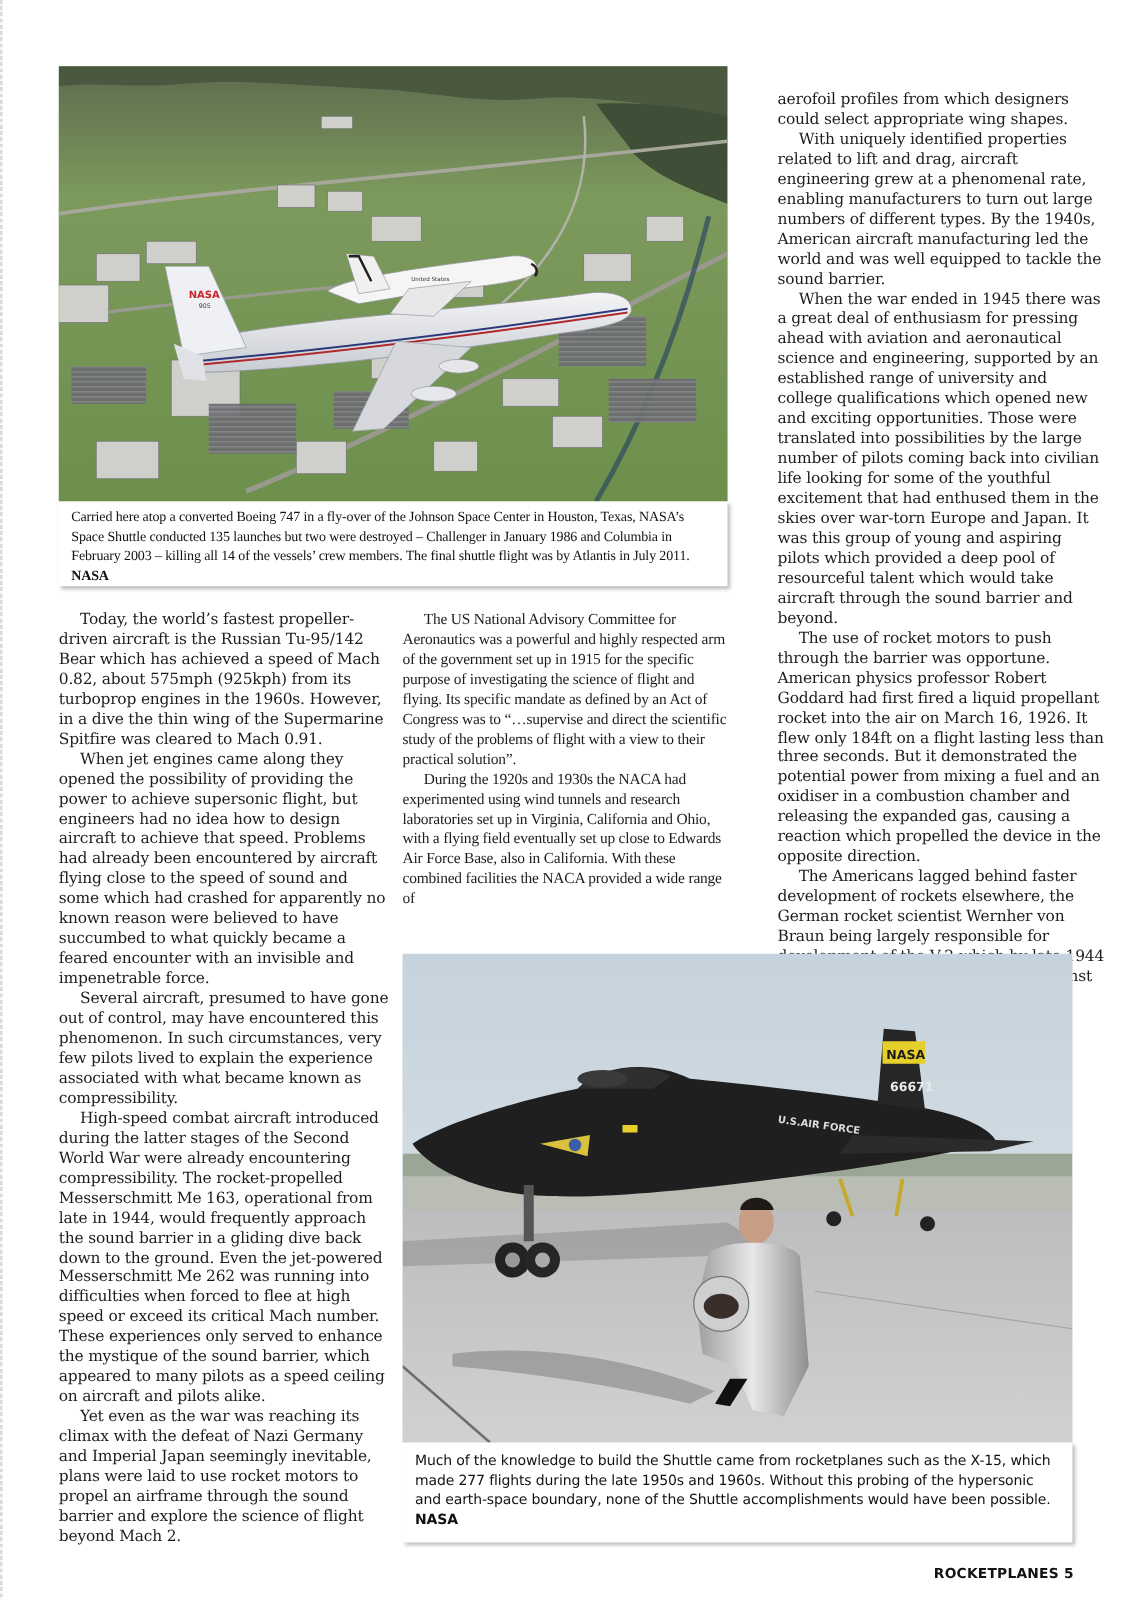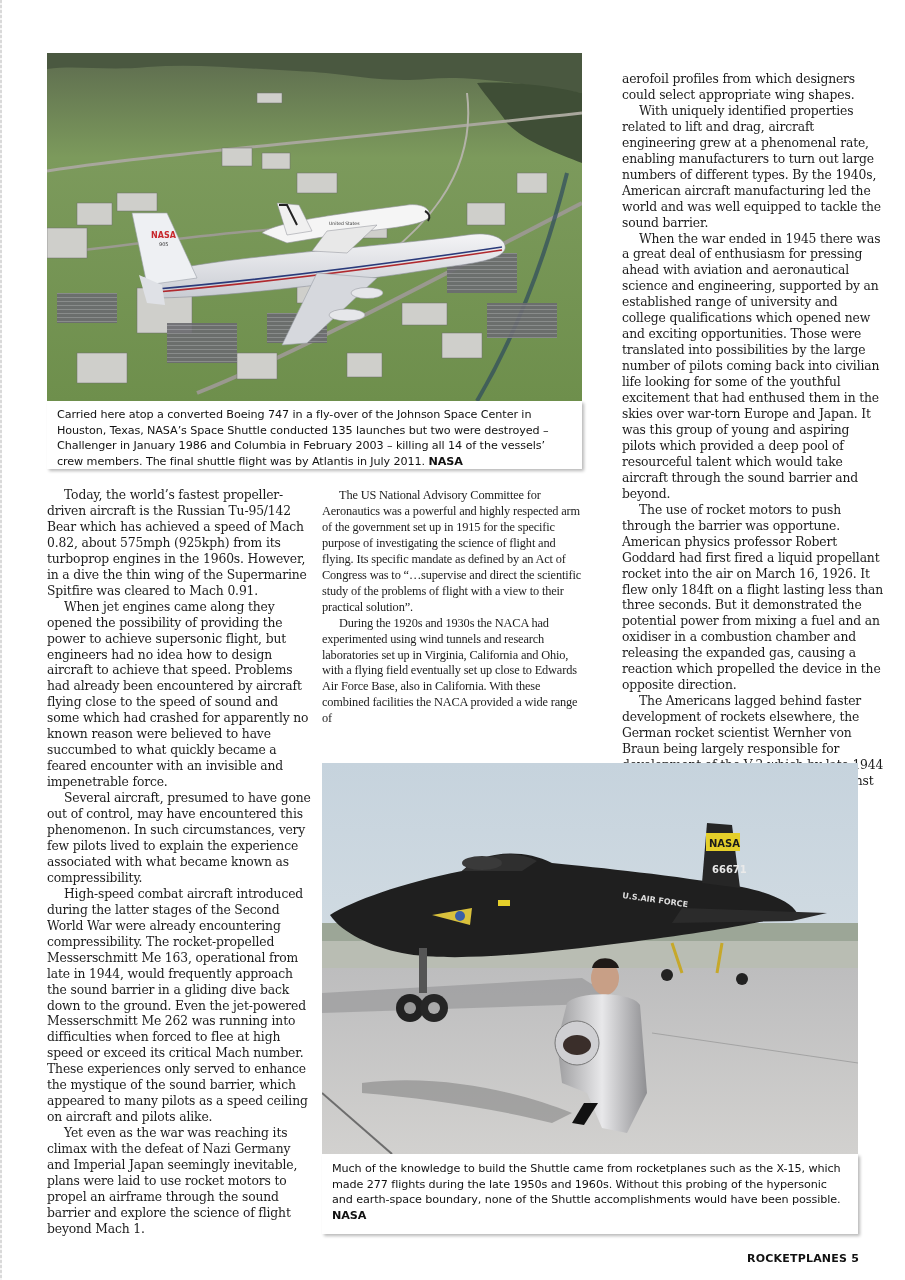--- a/index.html
+++ b/index.html
@@ -20,21 +20,21 @@
       font-family: "DejaVu Sans", "Liberation Sans", sans-serif;
       font-size: 11.2px; line-height: 15.6px; color: #111;
       box-shadow: 2px 2px 3px rgba(0,0,0,0.28);
       letter-spacing: -0.1px;
     }
     .caption .credit { font-weight: bold; }
 
     
     #fig-top { left: 47px; top: 53px; width: 535px; }
     #fig-top .photo { width: 535px; height: 348px; background: #6f8a57; }
-    #fig-top .caption { padding: 6px 10px 7px 10px; height: 68px; }
+    #fig-top .caption { padding: 6px 10px 7px 10px; height: 68px; font-family: Liberation Serif, serif; }
 
     
     #fig-bottom { left: 322px; top: 763px; width: 536px; }
     #fig-bottom .photo { width: 536px; height: 391px; background: #cfd9e0; }
     #fig-bottom .caption { padding: 7px 10px 8px 10px; height: 80px; }
 
     
     .col {
       position: absolute;
       font-size: 12.35px; line-height: 15.95px;
@@ -141,21 +141,21 @@
   <div class="caption">
     <span>Carried here atop a converted Boeing 747 in a fly-over of the Johnson Space Center in Houston, Texas, NASA’s Space Shuttle conducted 135 launches but two were destroyed – Challenger in January 1986 and Columbia in February 2003 – killing all 14 of the vessels’ crew members. The final shuttle flight was by Atlantis in July 2011. </span><span class="credit">NASA</span>
   </div>
 </div>
 
 <div class="col" id="col-1">
   <p>Today, the world’s fastest propeller-driven aircraft is the Russian Tu-95/142 Bear which has achieved a speed of Mach 0.82, about 575mph (925kph) from its turboprop engines in the 1960s. However, in a dive the thin wing of the Supermarine Spitfire was cleared to Mach 0.91.</p>
   <p>When jet engines came along they opened the possibility of providing the power to achieve supersonic flight, but engineers had no idea how to design aircraft to achieve that speed. Problems had already been encountered by aircraft flying close to the speed of sound and some which had crashed for apparently no known reason were believed to have succumbed to what quickly became a feared encounter with an invisible and impenetrable force.</p>
   <p>Several aircraft, presumed to have gone out of control, may have encountered this phenomenon. In such circumstances, very few pilots lived to explain the experience associated with what became known as compressibility.</p>
   <p>High-speed combat aircraft introduced during the latter stages of the Second World War were already encountering compressibility. The rocket-propelled Messerschmitt Me 163, operational from late in 1944, would frequently approach the sound barrier in a gliding dive back down to the ground. Even the jet-powered Messerschmitt Me 262 was running into difficulties when forced to flee at high speed or exceed its critical Mach number. These experiences only served to enhance the mystique of the sound barrier, which appeared to many pilots as a speed ceiling on aircraft and pilots alike.</p>
-  <p>Yet even as the war was reaching its climax with the defeat of Nazi Germany and Imperial Japan seemingly inevitable, plans were laid to use rocket motors to propel an airframe through the sound barrier and explore the science of flight beyond Mach 1.</p>
+  <p>Yet even as the war was reaching its climax with the defeat of Nazi Germany and Imperial Japan seemingly inevitable, plans were laid to use rocket motors to propel an airframe through the sound barrier and explore the science of flight beyond Mach 2.</p>
 </div>
 
 <div class="col" id="col-2">
   <p>The US National Advisory Committee for Aeronautics was a powerful and highly respected arm of the government set up in 1915 for the specific purpose of investigating the science of flight and flying. Its specific mandate as defined by an Act of Congress was to “…supervise and direct the scientific study of the problems of flight with a view to their practical solution”.</p>
   <p>During the 1920s and 1930s the NACA had experimented using wind tunnels and research laboratories set up in Virginia, California and Ohio, with a flying field eventually set up close to Edwards Air Force Base, also in California. With these combined facilities the NACA provided a wide range of</p>
 </div>
 
 <div class="col" id="col-3">
   <p class="noindent">aerofoil profiles from which designers could select appropriate wing shapes.</p>
   <p>With uniquely identified properties related to lift and drag, aircraft engineering grew at a phenomenal rate, enabling manufacturers to turn out large numbers of different types. By the 1940s, American aircraft manufacturing led the world and was well equipped to tackle the sound barrier.</p>

